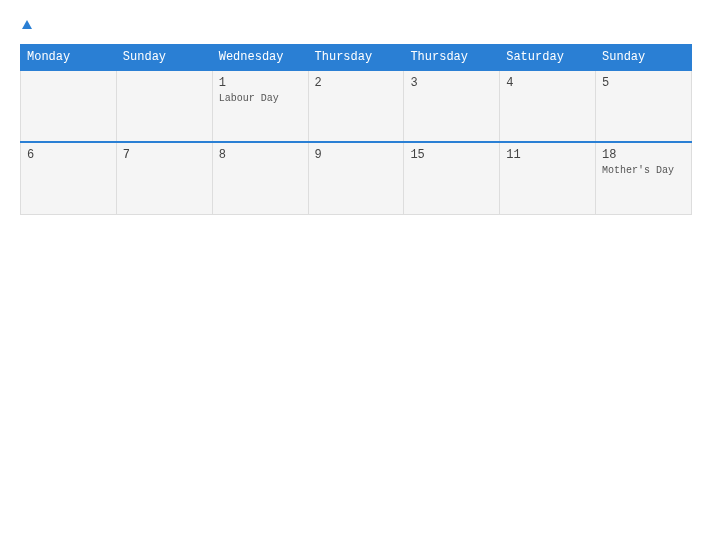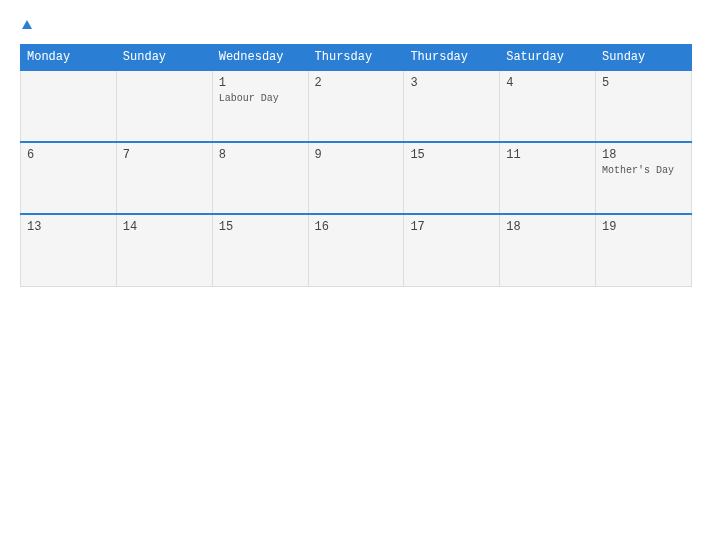--- a/index.html
+++ b/index.html
@@ -179,38 +179,15 @@
             <span class="day-number">15</span>
           </td>
           <td>
             <span class="day-number">11</span>
           </td>
           <td>
             <span class="day-number">18</span>
             <span class="holiday">Mother's Day</span>
           </td>
         </tr>
-        <tr>
-          <td>
-            <span class="day-number">13</span>
-          </td>
-          <td>
-            <span class="day-number">14</span>
-          </td>
-          <td>
-            <span class="day-number">15</span>
-          </td>
-          <td>
-            <span class="day-number">16</span>
-          </td>
-          <td>
-            <span class="day-number">17</span>
-          </td>
-          <td>
-            <span class="day-number">18</span>
-          </td>
-          <td>
-            <span class="day-number">19</span>
-          </td>
-        </tr>
       </tbody>
   </table>
 </div>
 
 </body></html>

